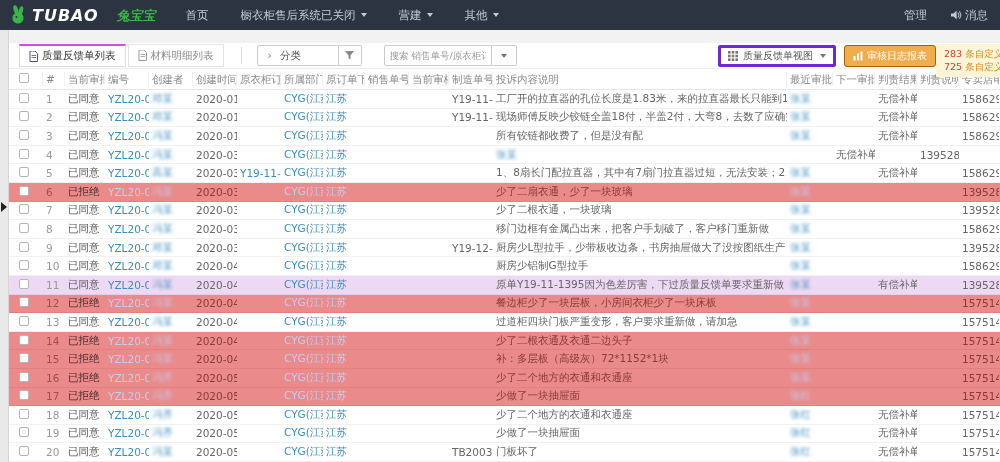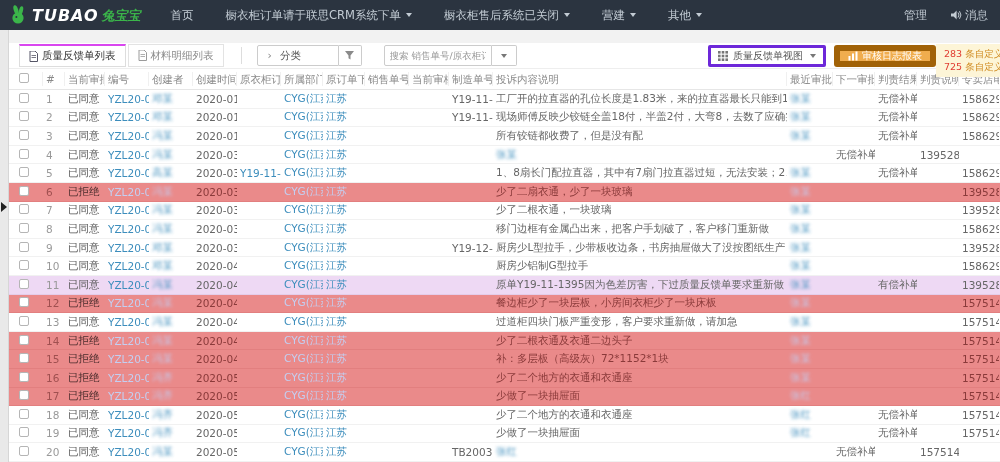--- a/index.html
+++ b/index.html
@@ -3,21 +3,21 @@
 <meta charset="utf-8">
 <style>
   * { margin:0; padding:0; box-sizing:border-box; }
   html,body { width:1000px; height:462px; overflow:hidden; background:#fff;
     font-family:"DejaVu Sans","Liberation Sans",sans-serif; }
 
   
   .nav { height:30px; background:#2b3440; display:flex; align-items:center; position:relative; z-index:10; }
   .brand { display:flex; align-items:flex-end; padding:0 14px 0 8px; }
   .brand .latin { color:#fff; font-weight:bold; font-style:italic; font-size:16px; letter-spacing:1px; margin-left:4px; }
-  .brand .cn { color:#3bb54a; font-weight:bold; font-style:italic; font-size:13px; margin-left:3px; }
+  .brand .cn { color:#3bb54a; font-weight:bold; font-style:italic; font-size:13px; margin-left:18px; }
   .nav-items { display:flex; align-items:center; }
   .nav-item { color:#c3ccd4; font-size:11.5px; padding:0 16px; height:30px; display:flex; align-items:center; cursor:pointer; white-space:nowrap; }
   .nav-right { margin-left:auto; display:flex; align-items:center; }
   .nav-right .nav-item { padding:0 12px; }
   .caret { display:inline-block; width:0; height:0; border-left:3.5px solid transparent; border-right:3.5px solid transparent; border-top:4px solid #c3ccd4; margin-left:5px; }
 
   
   .left-strip { position:absolute; left:0; top:30px; bottom:0; width:9px; background:#e9e9e9; border-right:1px solid #d6d6d6; z-index:5; }
   .expand-handle { position:absolute; left:1px; top:172px; width:0; height:0;
     border-top:5px solid transparent; border-bottom:5px solid transparent; border-left:6px solid #222; cursor:pointer; }
@@ -44,21 +44,21 @@
     padding:0 5px; color:#555; font-family:inherit; }
   .search-input::placeholder { color:#9a9a9a; }
   .search-caret-btn { width:25px; height:21px; border:1px solid #ccc; border-left:none; border-radius:0 2px 2px 0;
     background:#fff; display:flex; align-items:center; justify-content:center; cursor:pointer; }
   .tri-down { width:0; height:0; border-left:3.5px solid transparent; border-right:3.5px solid transparent; border-top:4px solid #777; }
   .right-cluster { margin-left:auto; display:flex; align-items:center; margin-right:58px; }
   .view-select { display:flex; align-items:center; height:22px; border:3px solid #6d28d9; border-radius:2px;
     padding:0 7px; font-size:10px; color:#555; cursor:pointer; background:#fff; white-space:nowrap; }
   .view-select svg { margin-right:5px; }
   .view-select .tri-down { margin-left:7px; }
-  .audit-btn { display:flex; align-items:center; height:22px; background:#f0ad4e; border:6px solid #a16207; border-radius:3px;
+  .audit-btn { display:flex; align-items:center; height:22px; background:#f0ad4e; border:1px solid #a16207; border-radius:3px;
     color:#fff; font-size:10px; padding:0 8px; margin-left:8px; cursor:pointer; white-space:nowrap; }
   .audit-btn svg { margin-right:4px; }
   .notif { position:absolute; right:0; top:1px; background:#fdf5d7; padding:3px 4px 4px 8px; width:64px; overflow:hidden; z-index:20; }
   .notif .line { font-size:9.5px; line-height:13px; white-space:nowrap; }
   .notif .num { color:#e03c31; }
   .notif .lbl { color:#cf8a1e; }
 
   
   .grid { display:grid; grid-template-columns:34px 22px 40px 44px 44px 44px 44px 42px 42px 44px 40px 44px 294px 46px 42px 42px 42px 40px; align-items:center; }
   .thead { height:22px; border-top:1px solid #eee; border-bottom:1px solid #e6e6e6; background:#fff; }
@@ -91,24 +91,20 @@
       <ellipse cx="13" cy="5.5" rx="2" ry="4.4" fill="#3bb54a" transform="rotate(14 13 5.5)"></ellipse>
       <circle cx="10" cy="13" r="5.6" fill="#3bb54a"></circle>
       <circle cx="8.4" cy="12" r="1" fill="#2b3440"></circle>
     </svg>
     <span class="latin">TUBAO</span>
     <span class="cn">兔宝宝</span>
   </div>
   <div class="nav-items">
     <div class="nav-item">
         <span>首页</span>
-      </div>
-    <div class="nav-item">
-        <span>橱衣柜订单请于联思CRM系统下单</span>
-        <span class="caret"></span>
       </div>
     <div class="nav-item">
         <span>橱衣柜售后系统已关闭</span>
         <span class="caret"></span>
       </div>
     <div class="nav-item">
         <span>营建</span>
         <span class="caret"></span>
       </div>
     <div class="nav-item">
@@ -617,20 +613,21 @@
     <div class="cell c-status">已同意</div>
     <div class="cell link">YZL20-05...</div>
     <div class="cell link redacted">冯某</div>
     <div class="cell">2020-05-0...</div>
     <div class="cell link"></div>
     <div class="cell link">CYG(江苏...</div>
     <div class="cell link">江苏</div>
     <div class="cell"></div>
     <div class="cell"></div>
     <div class="cell">TB20032199</div>
+    <div class="cell c-content">门板坏了</div>
     <div class="cell link redacted">张红</div>
     <div class="cell"></div>
     <div class="cell">无偿补单</div>
     <div class="cell"></div>
     <div class="cell">1575140...</div>
   </div>
     </div>
 </div>
 
 </body></html>

